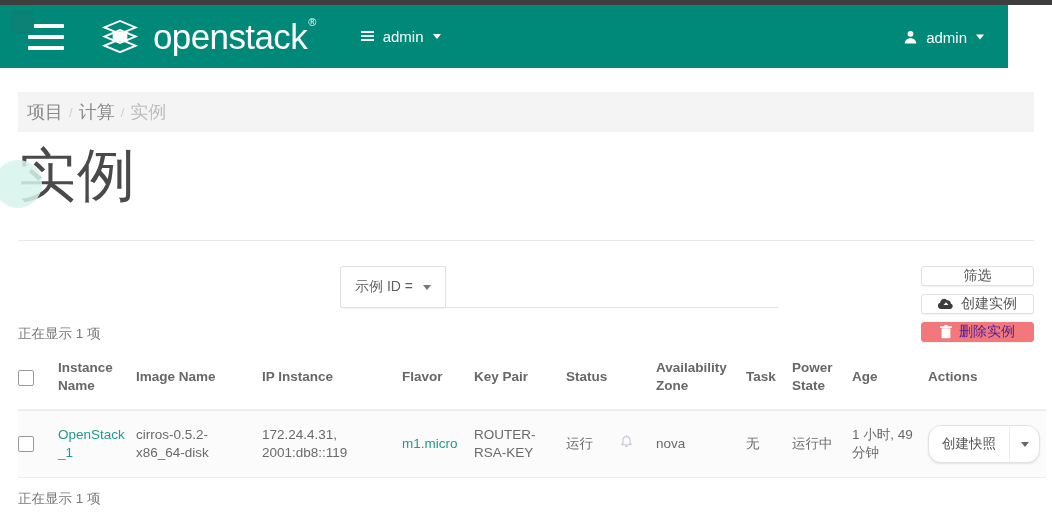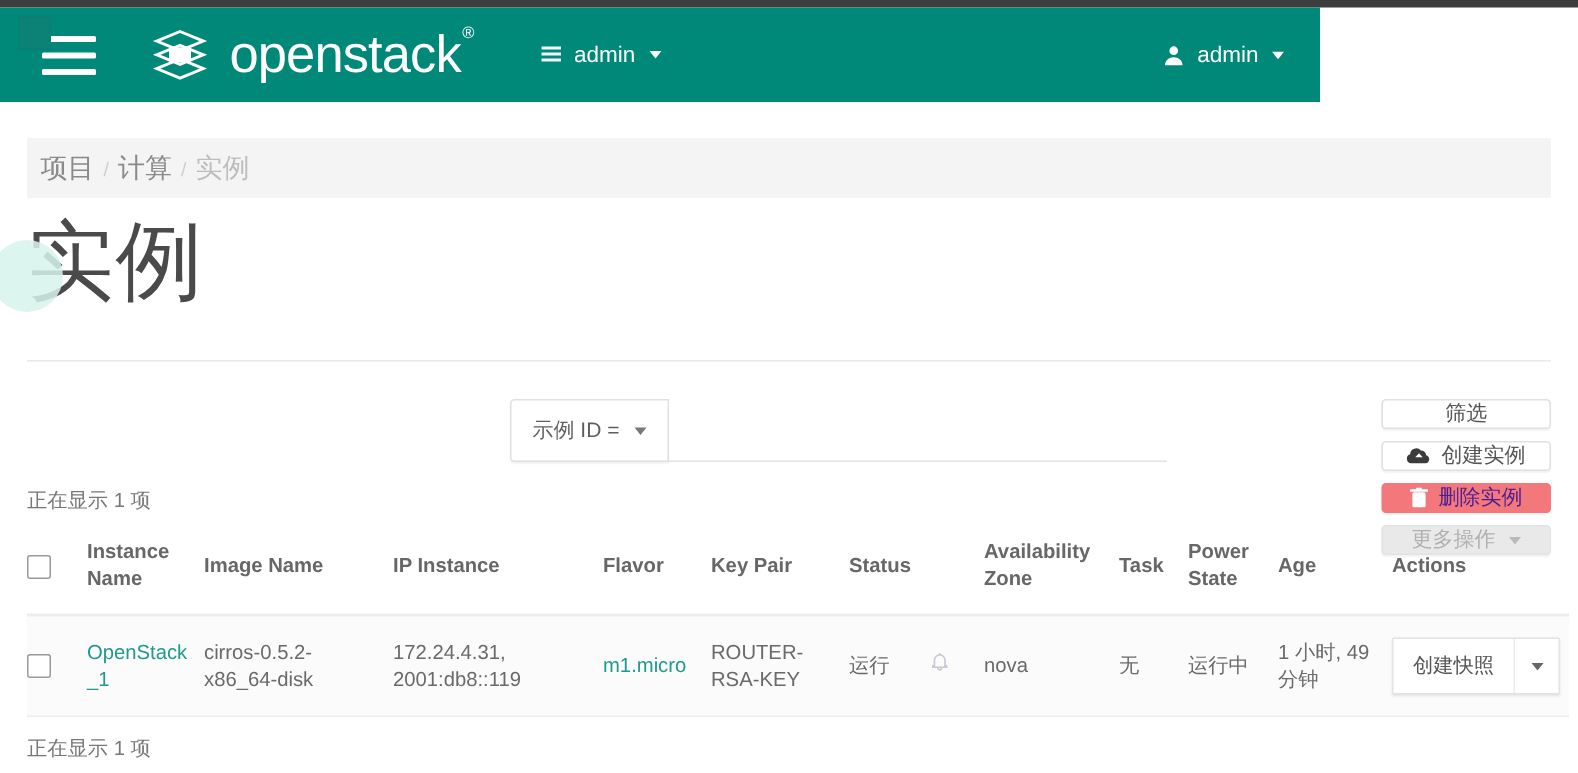--- a/index.html
+++ b/index.html
@@ -16,21 +16,21 @@
   
   .top-strip {
     position: absolute; top: 0; left: 0;
     width: 1052px; height: 5px;
     background: #3d3d3d;
   }
 
   
   .navbar {
     position: absolute; top: 5px; left: 0;
-    width: 880px; height: 63px;
+    width: 1008px; height: 63px;
     background: #008878;
     display: flex; align-items: center;
   }
   .ghost-square {
     position: absolute; left: 12px; top: 6px;
     width: 22px; height: 22px;
     background: #0c8276;
     border: 1px solid #0a7f73;
   }
   .hamburger {
@@ -266,21 +266,21 @@
     display: inline-block;
     cursor: pointer;
     vertical-align: middle;
   }
   .tlink { color: #1f9a8c; text-decoration: none; cursor: pointer; }
   .bell-icon { color: #c9c8d6; display: inline-block; }
 
   .action-cell { padding-right: 0 !important; }
   .action-split {
     display: inline-flex; align-items: stretch;
-    border-radius: 1px;
+    border-radius: 13px;
     box-shadow: 0 1px 2px rgba(0,0,0,.10);
     background: #fff;
     overflow: hidden;
     border: 1px solid #e3e3e3;
   }
   .action-main {
     padding: 0 13px; height: 36px;
     display: inline-flex; align-items: center;
     font-size: 13.5px; color: #555;
     cursor: pointer; white-space: nowrap;
@@ -382,24 +382,20 @@
       <span class="ico">
         <svg width="12" height="14" viewBox="0 0 12 14" fill="#ffffff">
           <rect x="1.6" y="3.2" width="8.8" height="10" rx="1"></rect>
           <rect x="0" y="1.2" width="12" height="1.7" rx="0.6"></rect>
           <rect x="4.2" y="0" width="3.6" height="1.6" rx="0.5"></rect>
         </svg>
       </span>
       <span>删除实例</span>
     </div>
 
-    <div class="btn btn-disabled">
-      <span>更多操作</span>
-      <span class="caret"></span>
-    </div>
   </div>
 </div>
 
 <div class="count-top">正在显示 1 项</div>
 
 <div class="table-wrap">
   <table class="inst">
     <thead>
       <tr>
         <th class="col-check">

